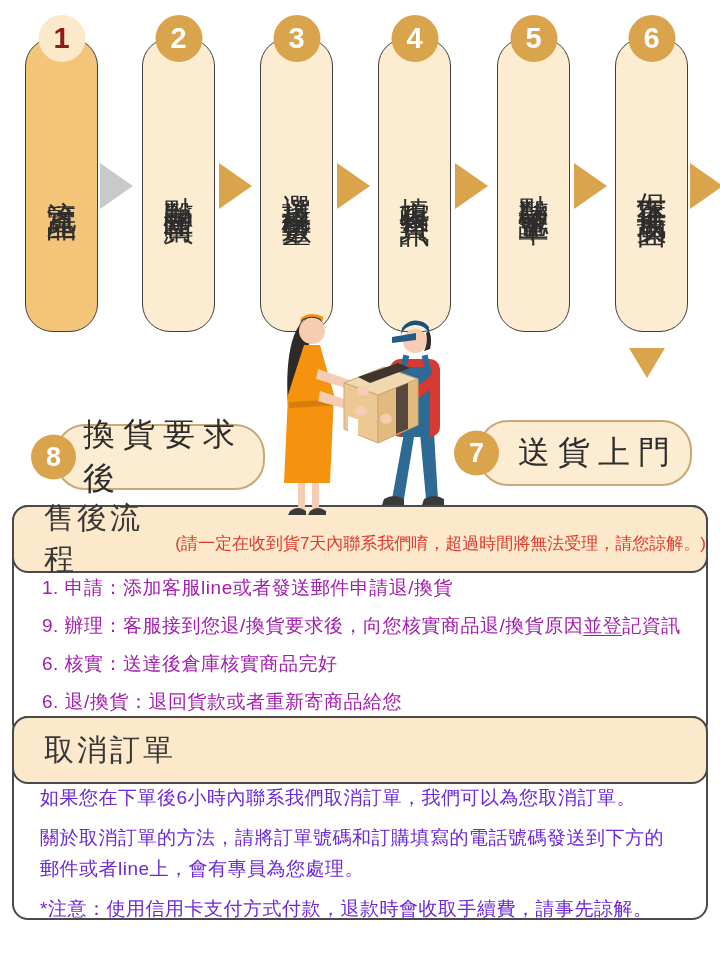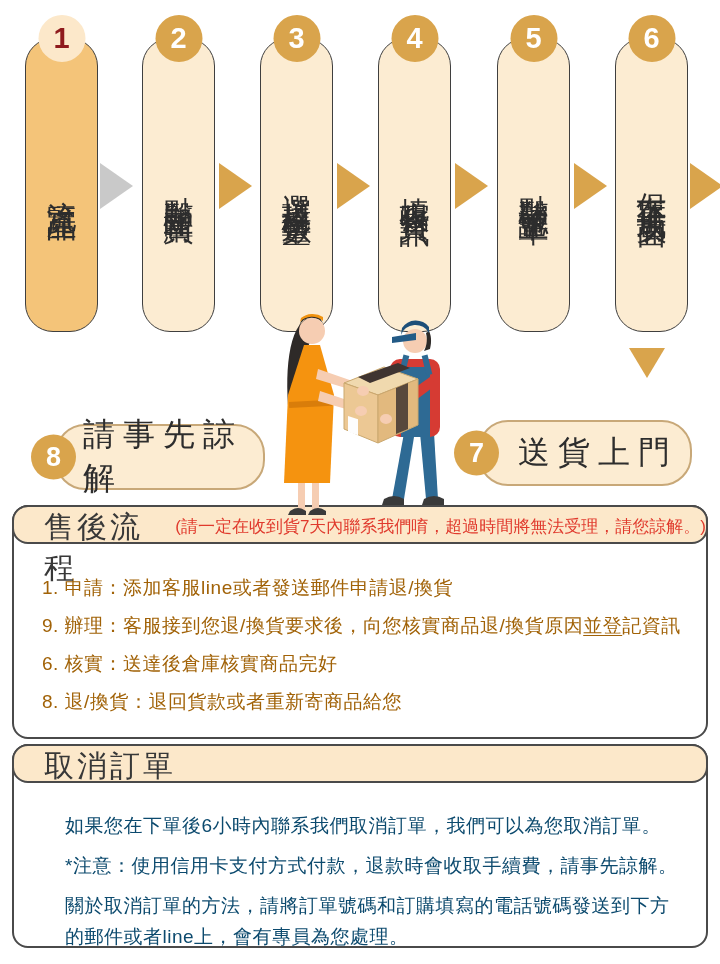--- a/index.html
+++ b/index.html
@@ -42,30 +42,30 @@
     border-radius:50%;background:var(--gold);color:#fff;display:flex;align-items:center;justify-content:center;
     font-size:27px;font-weight:bold;}
 
   
   .illo{position:absolute;left:268px;top:293px;z-index:6;}
 
   
   .section{position:absolute;left:12px;width:696px;background:#fff;border:2px solid var(--box-border);
     border-radius:16px;z-index:2;}
   .sec-after{top:505px;height:234px;}
-  .sec-cancel{top:744px;height:204px;padding-left:25px;}
-  .sec-head{position:absolute;top:-2px;left:-2px;right:-2px;height:39px;background:var(--peach);
-    border:2px solid var(--box-border);border-radius:16px;display:flex;}
+  .sec-cancel{top:716px;height:204px;}
+  .sec-head{position:absolute;top:-2px;left:-2px;right:-2px;height:68px;background:var(--peach);
+    border:2px solid var(--box-border);border-radius:16px;display:flex;align-items:center;}
   .sec-title{font-size:30px;letter-spacing:3px;color:#383838;margin-left:30px;font-weight:500;}
   .sec-note{font-size:17px;color:var(--note-red);margin-left:14px;margin-top:8px;letter-spacing:0px;white-space:nowrap;}
   .as-list{padding:68px 24px 0 28px;}
-  .as-item{font-size:19px;color:#a16207;margin-bottom:12px;letter-spacing:0.5px;}
+  .as-item{font-size:19px;color:#a21caf;margin-bottom:12px;letter-spacing:0.5px;}
   .as-item .u{text-decoration:underline;text-underline-offset:3px;}
   .cancel-body{padding:64px 24px 0 26px;}
-  .cancel-body p{font-size:19px;line-height:31px;color:#0c4a6e;margin-bottom:9px;letter-spacing:0.5px;}
+  .cancel-body p{font-size:19px;line-height:31px;color:#6d28d9;margin-bottom:9px;letter-spacing:0.5px;}
 </style>
 </head>
 <body>
 
 <div class="canvas">
 
   <div class="vpill first p1">
     <div class="badge red">1</div>
     <div class="label">流覽產品</div>
   </div>
@@ -97,21 +97,21 @@
   <div class="arrow-r a5"></div>
   <div class="arrow-r a6"></div>
   <div class="arrow-d"></div>
 
   <div class="hpill hp7">
     <div class="hbadge">7</div>
     <div class="hlabel">送貨上門</div>
   </div>
   <div class="hpill hp8">
     <div class="hbadge">8</div>
-    <div class="hlabel">請事先諒解</div>
+    <div class="hlabel">換貨要求後</div>
   </div>
 
   <svg class="illo" width="190" height="228" viewBox="0 0 190 228" aria-hidden="true">
 
     <path d="M38,26 C18,38 16,92 23,138 L39,136 C33,92 34,52 50,36 Z" fill="#2e2a28"></path>
 
     <circle cx="44" cy="38" r="13" fill="#f6cdb2"></circle>
     <path d="M31,33 A14,14 0 0 1 56,32 L52,25 A15,13 0 0 0 34,26 Z" fill="#2e2a28"></path>
     <path d="M32,29 A15,13 0 0 1 55,28 L55,24 A16,13 0 0 0 33,25 Z" fill="#f0930f"></path>
 
@@ -159,28 +159,28 @@
 
   <div class="section sec-after">
     <div class="sec-head">
       <span class="sec-title">售後流程</span>
       <span class="sec-note">(請一定在收到貨7天內聯系我們唷，超過時間將無法受理，請您諒解。)</span>
     </div>
     <div class="as-list">
       <div class="as-item">1. 申請：添加客服line或者發送郵件申請退/換貨</div>
       <div class="as-item"><span>9. 辦理：客服接到您退/換貨要求後，向您核實商品退/換貨原因</span><span class="u">並登</span><span>記資訊</span></div>
       <div class="as-item">6. 核實：送達後倉庫核實商品完好</div>
-      <div class="as-item">8. 退/換貨：退回貨款或者重新寄商品給您</div>
+      <div class="as-item">6. 退/換貨：退回貨款或者重新寄商品給您</div>
     </div>
   </div>
 
   <div class="section sec-cancel">
     <div class="sec-head">
       <span class="sec-title">取消訂單</span>
     </div>
     <div class="cancel-body">
       <p>如果您在下單後6小時內聯系我們取消訂單，我們可以為您取消訂單。</p>
+      <p>關於取消訂單的方法，請將訂單號碼和訂購填寫的電話號碼發送到下方的郵件或者line上，會有專員為您處理。</p>
       <p>*注意：使用信用卡支付方式付款，退款時會收取手續費，請事先諒解。</p>
-      <p>關於取消訂單的方法，請將訂單號碼和訂購填寫的電話號碼發送到下方的郵件或者line上，會有專員為您處理。</p>
     </div>
   </div>
 
 </div>
 
 </body></html>

